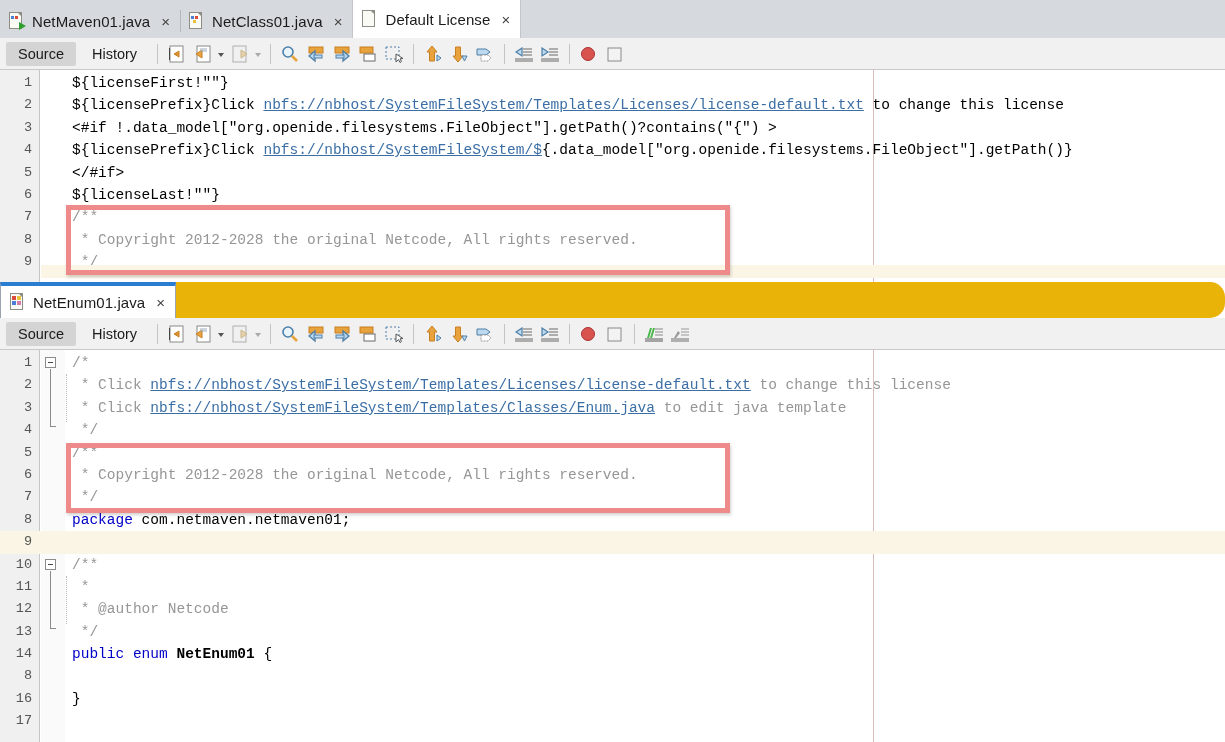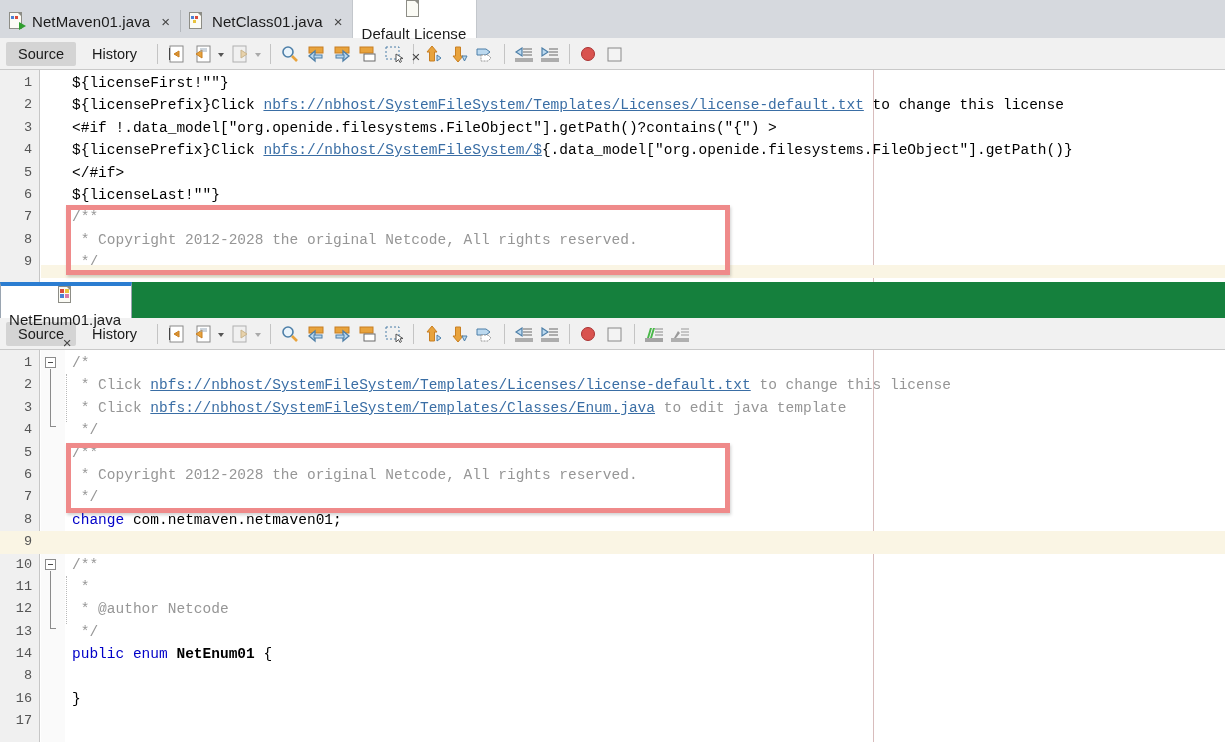--- a/index.html
+++ b/index.html
@@ -13,35 +13,35 @@
 
   
   .editor-window { position: absolute; left: 0; width: 1225px; overflow: hidden; }
 
   
   .tabbar {
     position: relative; height: 38px; width: 1225px;
     background: #d6d9de;
     display: flex; align-items: flex-end;
   }
-  .tabbar.second { background: #15803d; height: 36px; }
+  .tabbar.second { background: #eab308; height: 36px; border-radius: 15px; }
   .tab {
     height: 34px; display: flex; align-items: center;
     padding: 0 10px 0 8px; gap: 7px;
     font-size: 15px; color: #1b1b1b; white-space: nowrap;
     background: #d6d9de; position: relative;
   }
   .tab.inactive { background: #d6d9de; }
   .tab.inactive + .tab.inactive::before {
     content: ""; position: absolute; left: 0; top: 6px; bottom: 6px;
     width: 1px; background: #b4b8bd;
   }
   .tab.active {
     background: #ffffff; height: 38px;
-    border-left: 1px solid #c3c7cc; border-right: 1px solid #c3c7cc; flex-direction: column;
+    border-left: 1px solid #c3c7cc; border-right: 1px solid #c3c7cc;
   }
   .tabbar.second .tab.active {
     background: #ffffff; height: 36px;
     border-top: 4px solid #2b7dd1;
     border-left: 1px solid #9aa5b1; border-right: 1px solid #9aa5b1;
   }
   .tab-icon { width: 17px; height: 18px; flex: none; position: relative; }
   .tab-label { font-size: 15px; letter-spacing: .1px; }
   .tab-close {
     font-size: 15px; color: #444; margin-left: 4px; line-height: 1;
@@ -477,21 +477,21 @@
         </div>
       <div class="margin-line" style="left:873px;"></div>
       <div class="lines" id="bot-lines" style="position:absolute;left:0;top:2px;width:1225px;">
           <div class="line"><span class="ln">1</span><span class="ltext"><span class="cmt">/*</span></span></div>
           <div class="line"><span class="ln">2</span><span class="ltext"><span class="cmt"> * Click </span><span class="link">nbfs://nbhost/SystemFileSystem/Templates/Licenses/license-default.txt</span><span class="cmt"> to change this license</span></span></div>
           <div class="line"><span class="ln">3</span><span class="ltext"><span class="cmt"> * Click </span><span class="link">nbfs://nbhost/SystemFileSystem/Templates/Classes/Enum.java</span><span class="cmt"> to edit java template</span></span></div>
           <div class="line"><span class="ln">4</span><span class="ltext"><span class="cmt"> */</span></span></div>
           <div class="line"><span class="ln">5</span><span class="ltext"><span class="cmt">/**</span></span></div>
           <div class="line"><span class="ln">6</span><span class="ltext"><span class="cmt"> * Copyright 2012-2028 the original Netcode, All rights reserved.</span></span></div>
           <div class="line"><span class="ln">7</span><span class="ltext"><span class="cmt"> */</span></span></div>
-          <div class="line"><span class="ln">8</span><span class="ltext"><span class="kw">change</span><span class="plain"> com.netmaven.netmaven01;</span></span></div>
+          <div class="line"><span class="ln">8</span><span class="ltext"><span class="kw">package</span><span class="plain"> com.netmaven.netmaven01;</span></span></div>
           <div class="line hl-line"><span class="ln">9</span><span class="ltext"><span class="plain"></span></span></div>
           <div class="line"><span class="ln">10</span><span class="ltext"><span class="cmt">/**</span></span></div>
           <div class="line"><span class="ln">11</span><span class="ltext"><span class="cmt"> *</span></span></div>
           <div class="line"><span class="ln">12</span><span class="ltext"><span class="cmt"> * @author Netcode</span></span></div>
           <div class="line"><span class="ln">13</span><span class="ltext"><span class="cmt"> */</span></span></div>
           <div class="line"><span class="ln">14</span><span class="ltext"><span class="kw">public</span><span class="plain"> </span><span class="kw">enum</span><span class="plain"> </span><span class="bold">NetEnum01</span><span class="plain"> {</span></span></div>
           <div class="line"><span class="ln">8</span><span class="ltext"><span class="plain"></span></span></div>
           <div class="line"><span class="ln">16</span><span class="ltext"><span class="plain">}</span></span></div>
           <div class="line"><span class="ln">17</span><span class="ltext"><span class="plain"></span></span></div>
         </div>

